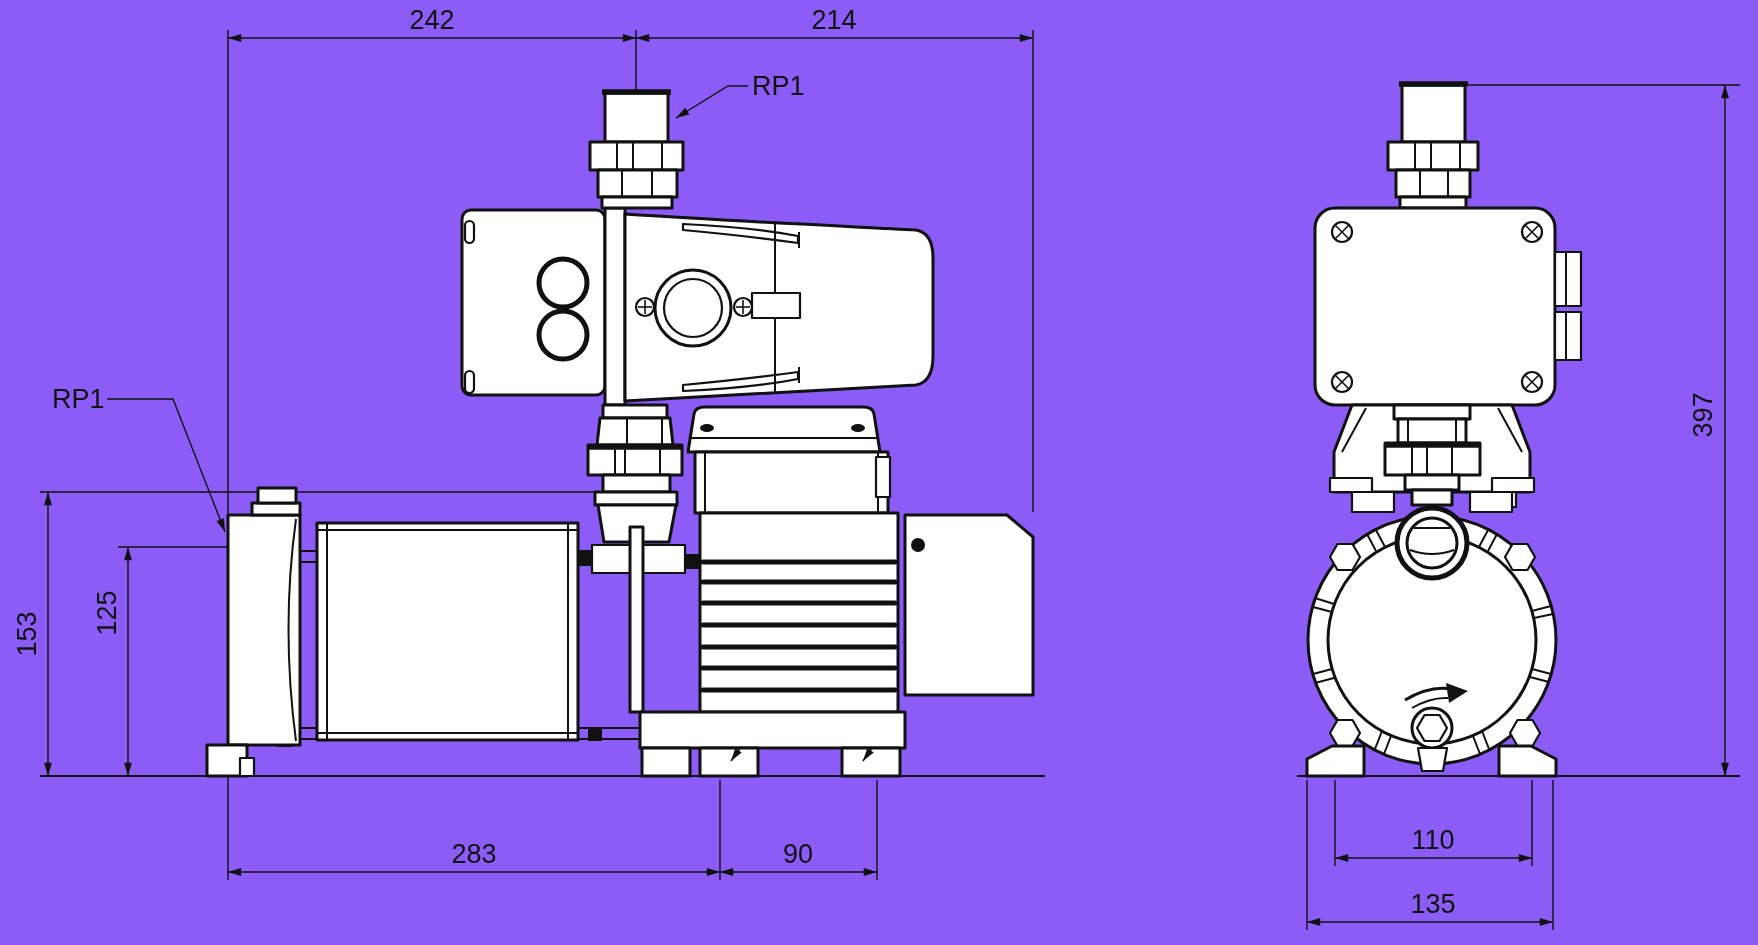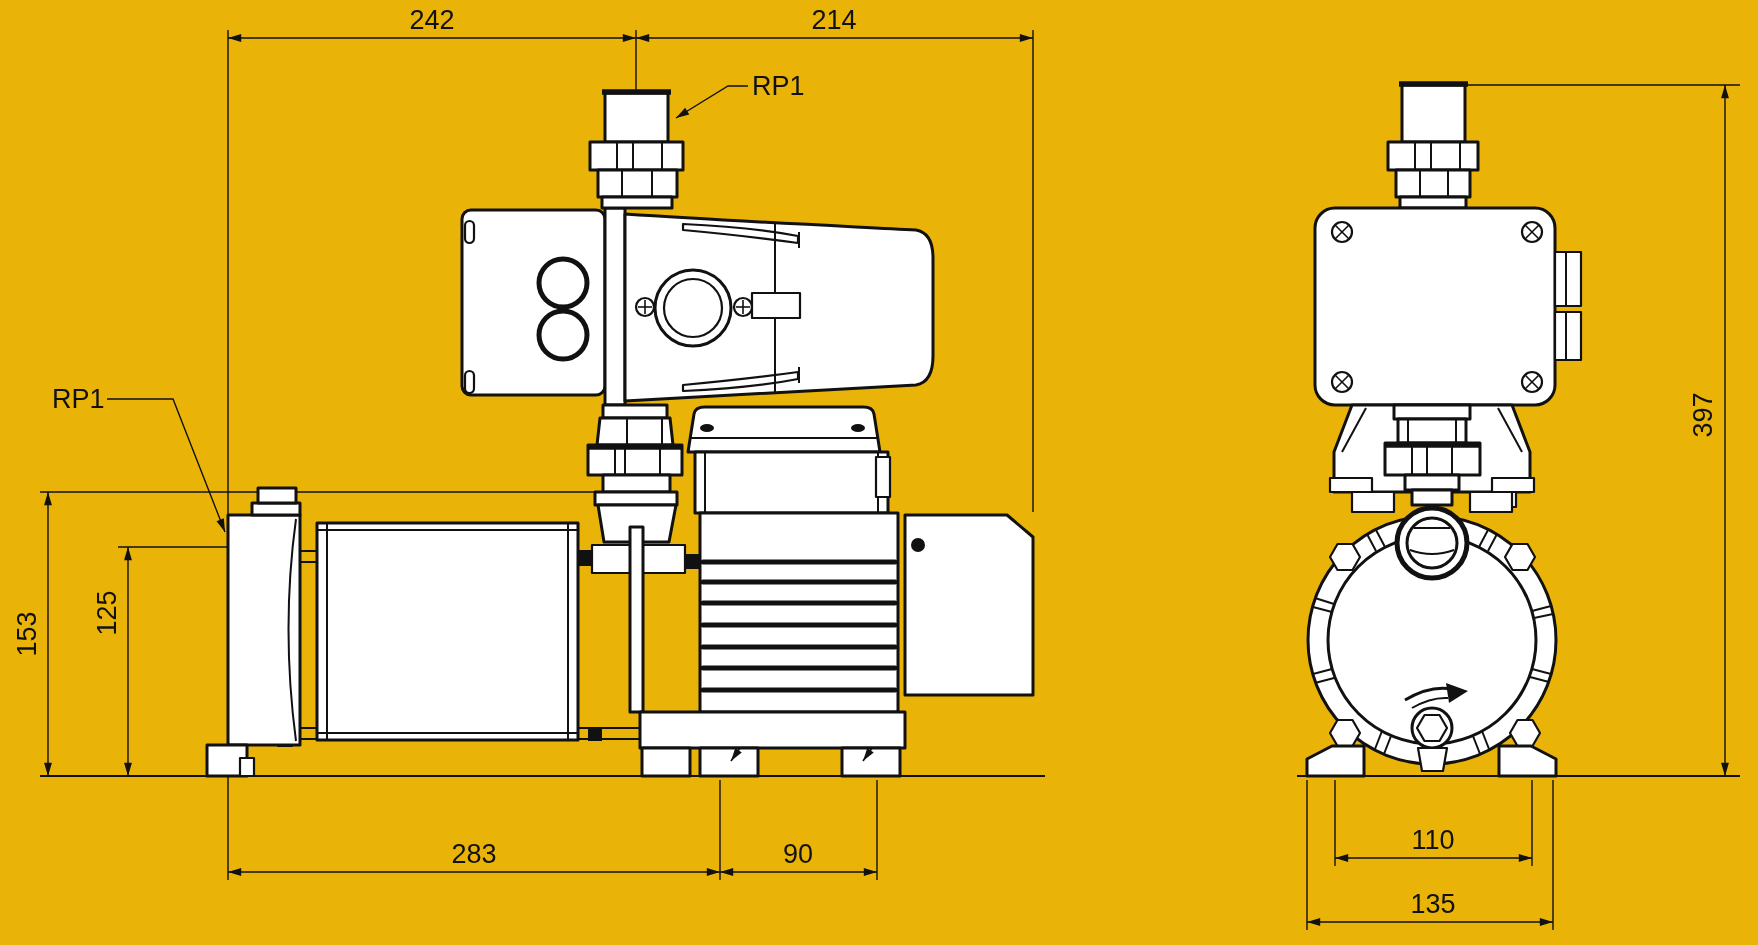--- a/index.html
+++ b/index.html
@@ -1,16 +1,16 @@
 <!DOCTYPE html>
 <html><head>
 <meta charset="utf-8">
 <style>
   html,body{margin:0;padding:0;background:#ffffff;}
-  .stage{width:1758px;height:945px;background:#eab308;position:relative;font-family:"Liberation Sans",sans-serif;}
+  .stage{width:1758px;height:945px;background:#8b5cf6;position:relative;font-family:"Liberation Sans",sans-serif;}
   svg{display:block;}
   .o   {fill:#ffffff;stroke:#111111;stroke-width:3;stroke-linejoin:round;}
   .o2  {fill:#ffffff;stroke:#111111;stroke-width:2.2;stroke-linejoin:round;}
   .ln  {fill:none;stroke:#111111;stroke-width:2;}
   .ln15{fill:none;stroke:#111111;stroke-width:1.6;}
   .ln3 {fill:none;stroke:#111111;stroke-width:3;}
   .fin {fill:none;stroke:#111111;stroke-width:5;stroke-linecap:round;}
   .thk {fill:none;stroke:#111111;stroke-width:5.5;}
   .dim {fill:none;stroke:#111111;stroke-width:1.4;}
   .ext {fill:none;stroke:#111111;stroke-width:1.4;}

